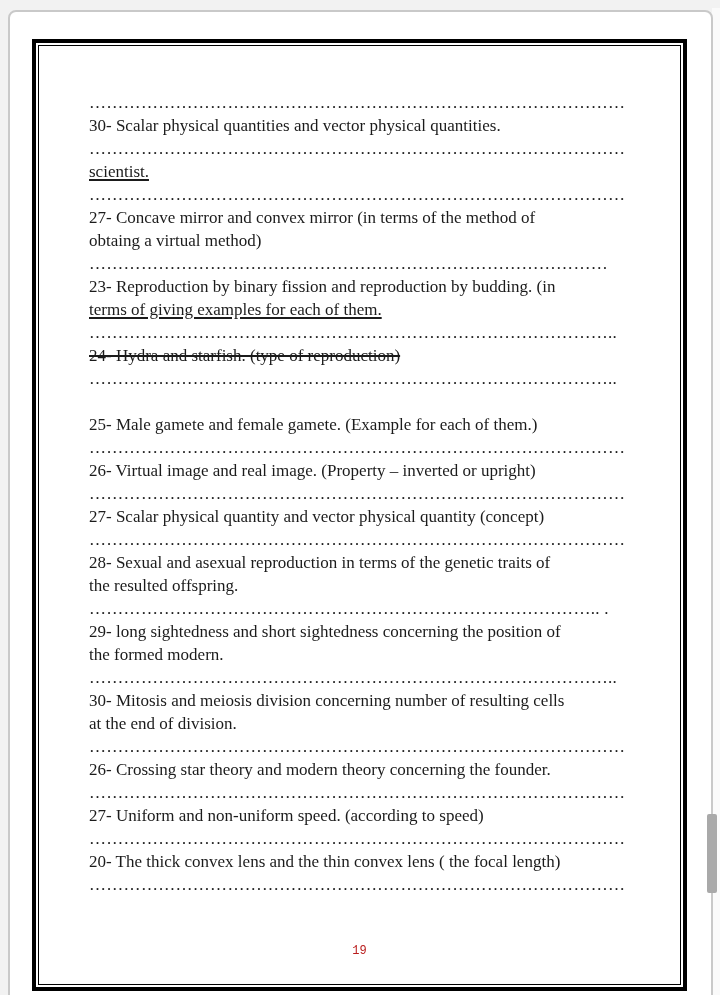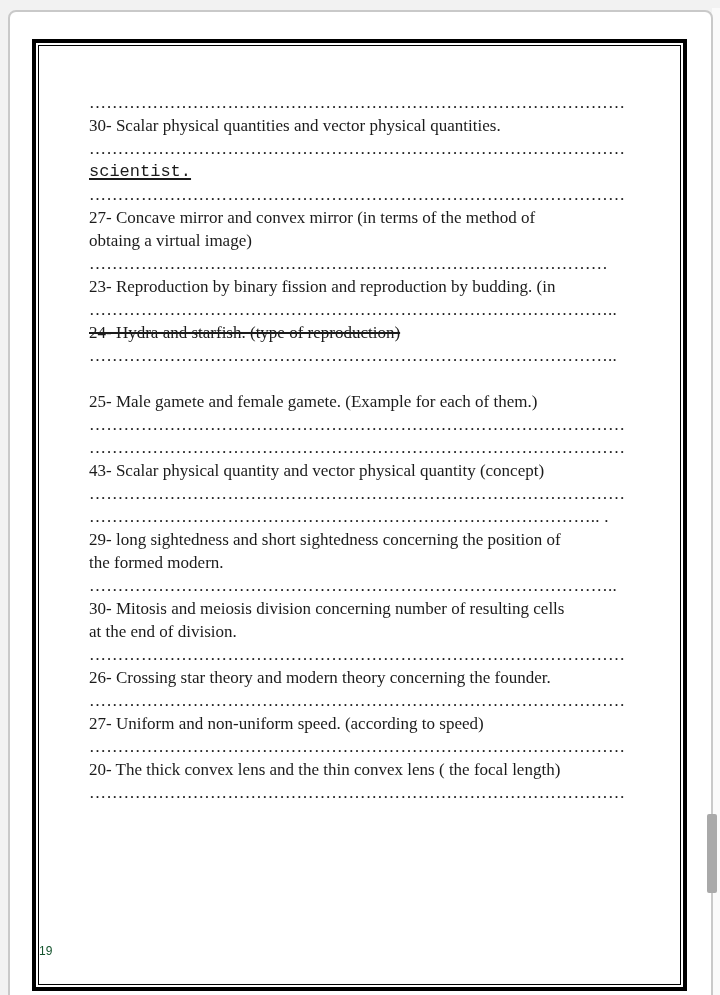--- a/index.html
+++ b/index.html
@@ -72,34 +72,34 @@
   .row.dots {
     letter-spacing: 0.3px;
   }
   .row.spacer {
     height: 23px;
   }
   .row.underline {
     text-decoration: underline;
     text-decoration-thickness: 1.5px;
     text-underline-offset: 2px;
-    font-family: Liberation Mono, monospace;
   }
   .row.strike {
     text-decoration: line-through;
     text-decoration-thickness: 1.5px;
   }
   .page-number {
     position: absolute;
     left: 0;
     right: 0;
     bottom: 26px;
-    font-family: Liberation Sans, sans-serif;
+    text-align: center;
+    font-family: Liberation Mono, monospace;
     font-size: 12px;
-    color: #14532d;
+    color: #b91c1c;
   }
   .scroll-thumb {
     position: absolute;
     left: 707px;
     top: 814px;
     width: 10px;
     height: 79px;
     background: #a9a9a9;
     border-radius: 2px;
   }
@@ -114,32 +114,36 @@
   <div class="page">
     <div class="frame-outer">
       <div class="frame-inner">
         <div class="content">
             <div class="row dots">…………………………………………………………………………………</div>
             <div class="row text">30- Scalar physical quantities and vector physical quantities.</div>
             <div class="row dots">…………………………………………………………………………………</div>
             <div class="row text underline">scientist.</div>
             <div class="row dots">…………………………………………………………………………………</div>
             <div class="row text">27- Concave mirror and convex mirror (in terms of the method of</div>
-            <div class="row text">obtaing a virtual image)</div>
+            <div class="row text">obtaing a virtual method)</div>
             <div class="row dots">………………………………………………………………………………</div>
             <div class="row text">23- Reproduction by binary fission and reproduction by budding. (in</div>
+            <div class="row text underline">terms of giving examples for each of them.</div>
             <div class="row dots">………………………………………………………………………………..</div>
             <div class="row text strike">24- Hydra and starfish. (type of reproduction)</div>
             <div class="row dots">………………………………………………………………………………..</div>
             <div class="row spacer"></div>
             <div class="row text">25- Male gamete and female gamete. (Example for each of them.)</div>
             <div class="row dots">…………………………………………………………………………………</div>
+            <div class="row text">26- Virtual image and real image. (Property – inverted or upright)</div>
             <div class="row dots">…………………………………………………………………………………</div>
-            <div class="row text">43- Scalar physical quantity and vector physical quantity (concept)</div>
+            <div class="row text">27- Scalar physical quantity and vector physical quantity (concept)</div>
             <div class="row dots">…………………………………………………………………………………</div>
+            <div class="row text">28- Sexual and asexual reproduction in terms of the genetic traits of</div>
+            <div class="row text">the resulted offspring.</div>
             <div class="row dots">…………………………………………………………………………….. .</div>
             <div class="row text">29- long sightedness and short sightedness concerning the position of</div>
             <div class="row text">the formed modern.</div>
             <div class="row dots">………………………………………………………………………………..</div>
             <div class="row text">30- Mitosis and meiosis division concerning number of resulting cells</div>
             <div class="row text">at the end of division.</div>
             <div class="row dots">…………………………………………………………………………………</div>
             <div class="row text">26- Crossing star theory and modern theory concerning the founder.</div>
             <div class="row dots">…………………………………………………………………………………</div>
             <div class="row text">27- Uniform and non-uniform speed. (according to speed)</div>

